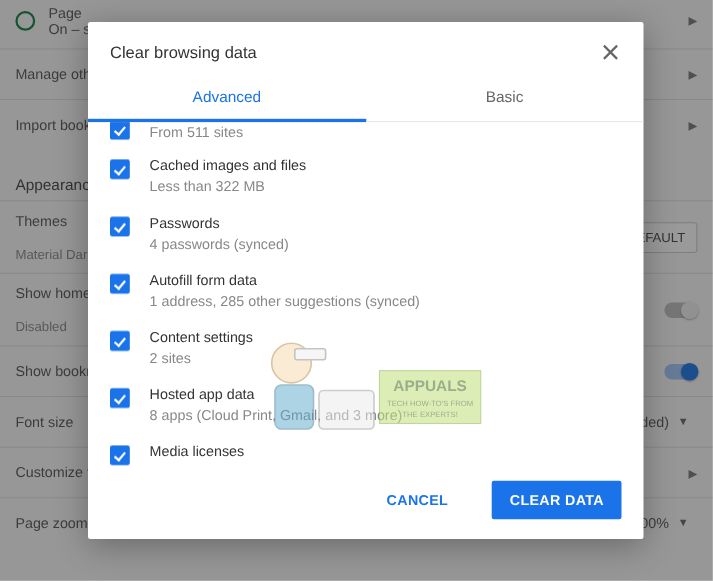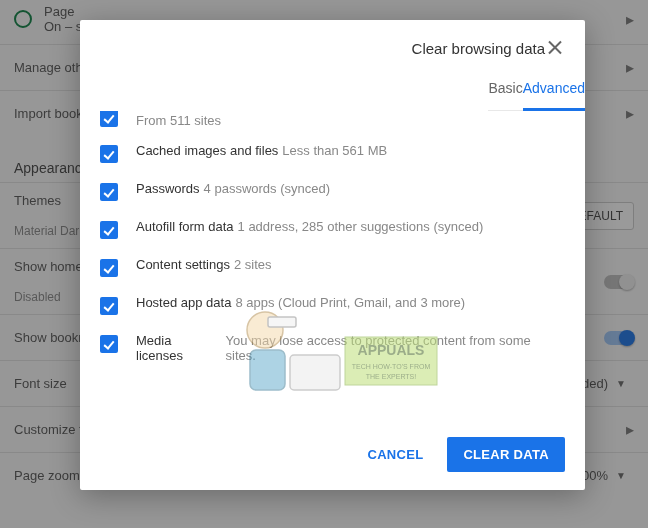--- a/index.html
+++ b/index.html
@@ -20,51 +20,51 @@
   .bg .btn-default { border:1px solid #ccc; border-radius:3px; padding:6px 10px; font-size:12px; color:#444; background:#fff;}
   .bg .sync-head { display:flex; align-items:center; gap:12px; padding:4px 14px 10px 14px;}
   .bg .sync-ic { width:18px; height:18px; border:2px solid #0b8043; border-radius:50%; position:relative;}
   .bg .sync-ic::before, .bg .sync-ic::after { content:""; position:absolute; width:0;height:0; border:3px solid transparent;}
   .bg .sect { color:#444; font-size:14px; padding:18px 14px 6px; }
   
   
   .overlay { position:absolute; inset:0; background:rgba(30,30,30,0.45); }
   
   
-  .dialog { position:absolute; top:20px; left:80px; width:505px; height:470px; background:#fff; border-radius:2px; box-shadow:0 6px 30px rgba(0,0,0,0.3); display:flex; flex-direction:column;align-items:flex-end; }
+  .dialog { position:absolute; top:20px; left:80px; width:505px; height:470px; background:#fff; border-radius:2px; box-shadow:0 6px 30px rgba(0,0,0,0.3); display:flex; flex-direction:column; }
   .d-head { padding:18px 20px 12px 20px; display:flex; justify-content:space-between; align-items:center; }
   .d-title { font-size:15px; color:#333; }
   .d-close { width:20px; height:20px; position:relative; cursor:pointer;}
   .d-close::before, .d-close::after { content:""; position:absolute; left:9px; top:1px; width:2px; height:17px; background:#666; }
   .d-close::before { transform:rotate(45deg);} .d-close::after { transform:rotate(-45deg);}
   
   .tabs { display:flex; }
   .tab { flex:1; text-align:center; padding:10px 0 12px; font-size:14px; color:#666; cursor:pointer; }
   .tab.active { color:#1a73e8; font-weight:500; border-bottom:3px solid #1a73e8; }
   .tab:not(.active){ border-bottom:1px solid #e8e8e8;}
   
   .body { flex:1; overflow:hidden; position:relative; padding-right:12px; }
   .scroll { height:100%; overflow-y:auto; }
   .scroll::-webkit-scrollbar { width:12px; }
   .scroll::-webkit-scrollbar-track { background:#f4f4f4; }
   .scroll::-webkit-scrollbar-thumb { background:#c1c1c1; }
   
   .opt { padding: 9px 10px 9px 20px; display:flex; gap:18px; align-items:flex-start;}
   .cb { width:18px; height:18px; background:#1a73e8; border-radius:2px; margin-top:2px; position:relative; flex-shrink:0;}
   .cb::after { content:""; position:absolute; left:4px; top:6px; width:8px; height:4px; border-left:2px solid #fff; border-bottom:2px solid #fff; transform:rotate(-50deg);}
-  .opt .txt { display:flex; flex-direction:row; gap:4px; }
+  .opt .txt { display:flex; flex-direction:column; gap:4px; }
   .opt .t { font-size:13px; color:#333; }
   .opt .s { font-size:13px; color:#888; }
   .first-detail { padding: 2px 10px 6px 56px; }
   .first-detail .s { font-size:13px; color:#888; }
   
   .watermark { position:absolute; left:130px; top:184px; width:230px; height:120px; opacity:0.55; pointer-events:none; }
   .watermark svg { width:100%; height:100%; }
   
-  .footer { padding:14px 20px 18px; display:flex; justify-content:flex-end; gap:8px; }
+  .footer { padding:14px 20px 18px; display:flex; justify-content:flex-end; gap:24px; }
   .btn { padding:10px 16px; font-size:13px; font-weight:600; border-radius:2px; border:none; cursor:pointer; letter-spacing:0.3px;}
   .btn-cancel { background:#fff; color:#1a73e8; }
   .btn-primary { background:#1a73e8; color:#fff; }
 </style>
 </head>
 <body>
 
 <div class="bg">
   <div class="sync-head">
     <div class="sync-ic"></div>
@@ -123,22 +123,22 @@
 </div>
 
 <div class="overlay"></div>
 
 <div class="dialog">
   <div class="d-head">
     <div class="d-title">Clear browsing data</div>
     <div class="d-close"></div>
   </div>
   <div class="tabs">
+    <div class="tab active">Advanced</div>
     <div class="tab">Basic</div>
-    <div class="tab active">Advanced</div>
   </div>
   <div class="body">
     <div class="watermark">
       <svg viewBox="0 0 230 120">
         <g fill="none" stroke="#6aa8bf" stroke-width="1.5" opacity="0.9">
           <circle cx="55" cy="35" r="18" fill="#f3d7a8" stroke="#b08a4a"></circle>
           <rect x="40" y="55" width="35" height="40" rx="6" fill="#5aa8c9" stroke="#3a7a96"></rect>
           <rect x="80" y="60" width="50" height="35" rx="4" fill="#e8e8e8" stroke="#999"></rect>
           <rect x="58" y="22" width="28" height="10" rx="2" fill="#eee" stroke="#888"></rect>
         </g>
@@ -150,21 +150,21 @@
     </div>
     <div class="scroll">
       <div class="first-detail">
         <div class="cb" style="position:absolute; left:20px; margin-top:-4px;"></div>
         <div class="s">From 511 sites</div>
       </div>
       <div class="opt">
         <div class="cb"></div>
         <div class="txt">
             <div class="t">Cached images and files</div>
-            <div class="s">Less than 561 MB</div>
+            <div class="s">Less than 322 MB</div>
           </div>
       </div>
       <div class="opt">
         <div class="cb"></div>
         <div class="txt">
             <div class="t">Passwords</div>
             <div class="s">4 passwords (synced)</div>
           </div>
       </div>
       <div class="opt">

